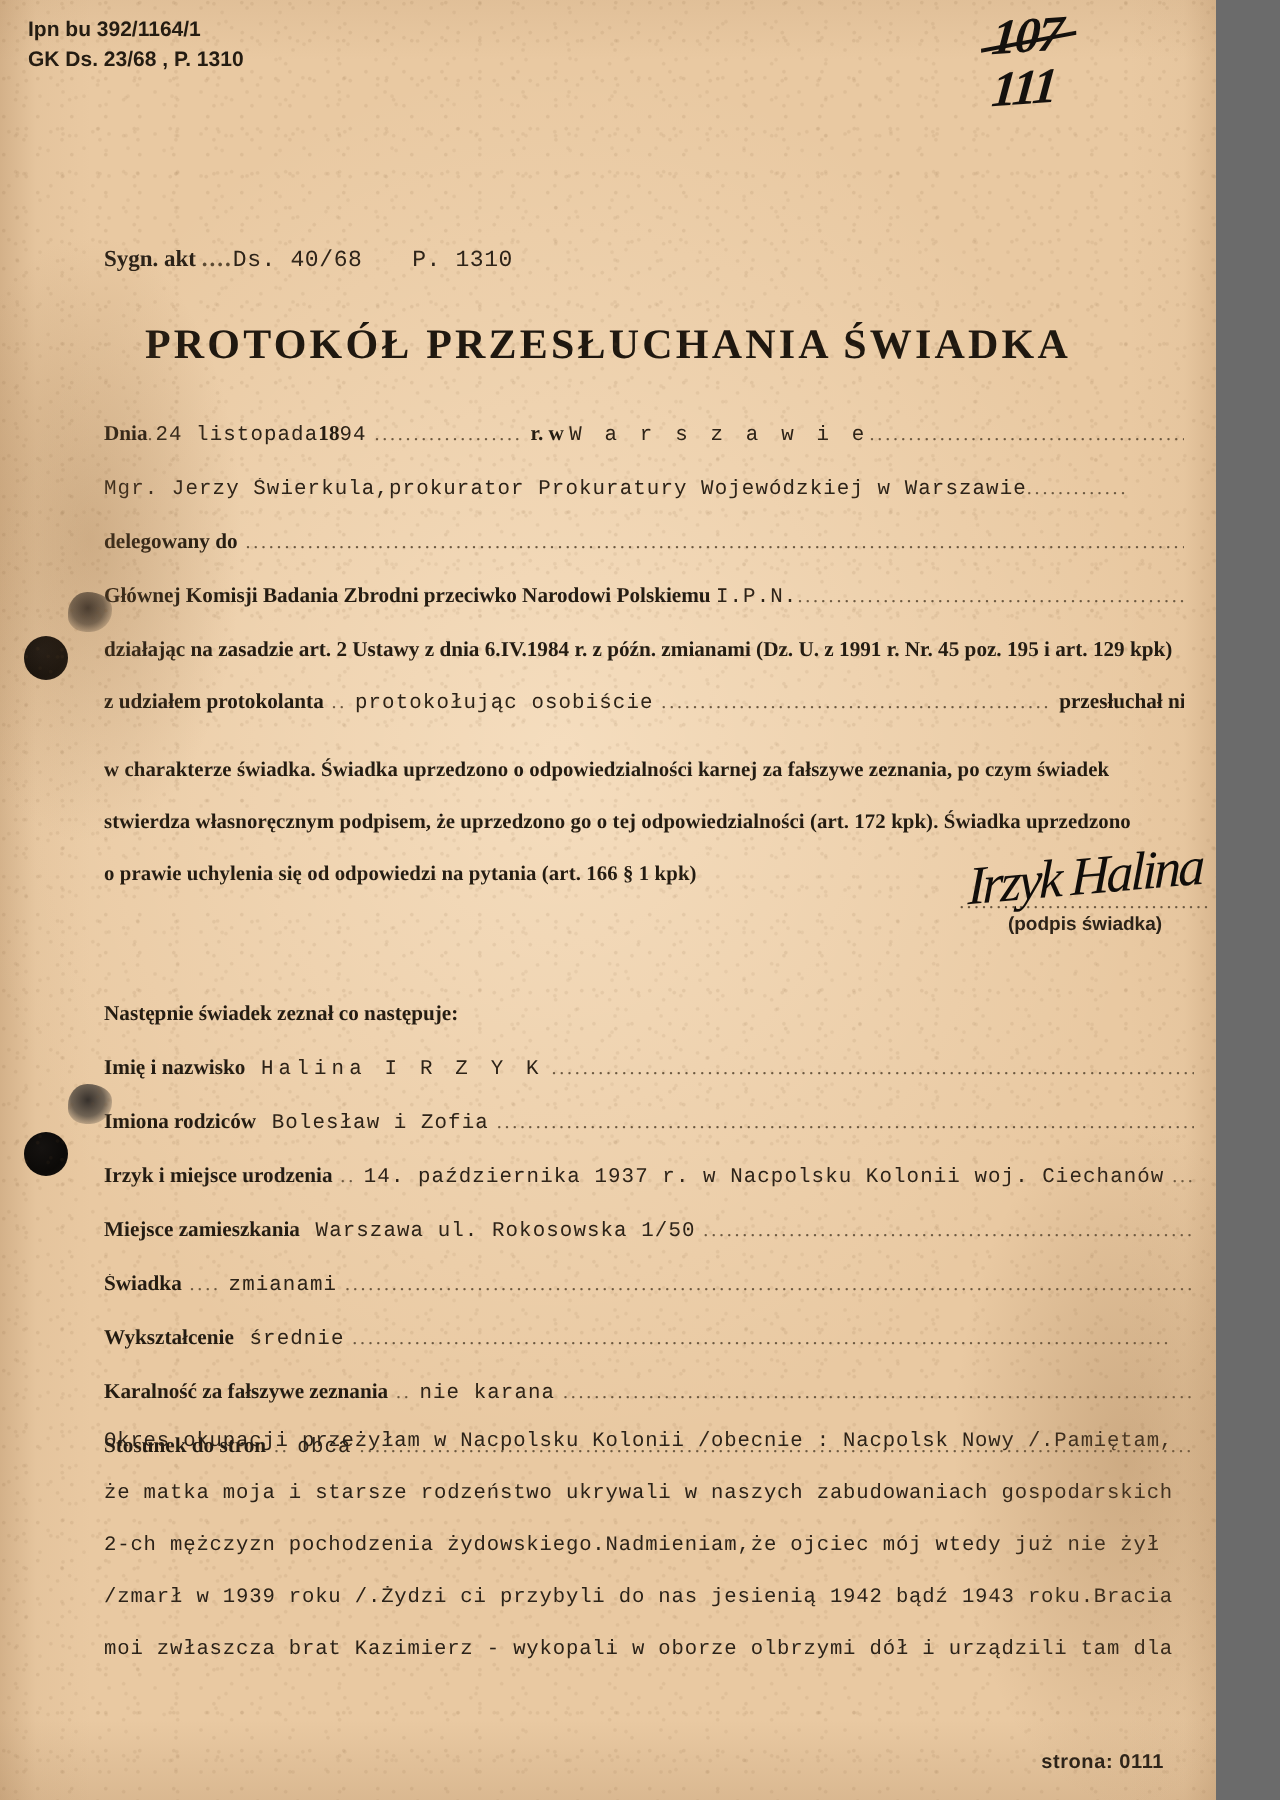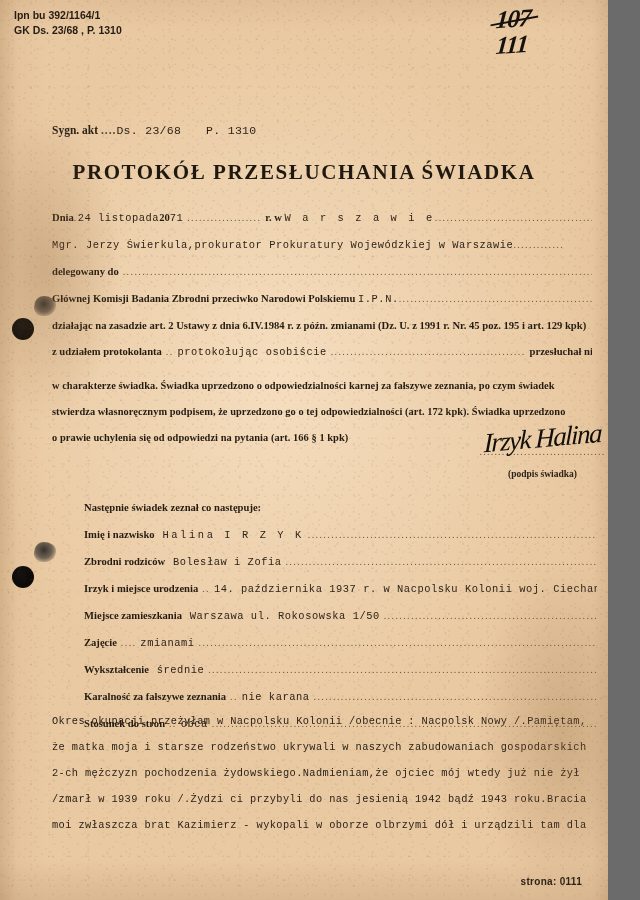--- a/index.html
+++ b/index.html
@@ -168,30 +168,30 @@
     white-space: nowrap;
     line-height: 28px;
   }
   #sigline {
     margin-top: -6px;
     color: #6b5840;
     font-size: 10px;
     letter-spacing: 1.2px;
   }
   #sigcaption {
-    font-family: Liberation Serif, serif;
+    font-family: Liberation Sans, sans-serif;
     font-size: 9.5px;
     font-weight: bold;
     color: #2b2218;
-    margin-top: 12px;
+    margin-top: 0px;
   }
 
   
   #witness { left: 52px; top: 502px; width: 545px; }
-  #witness .frow { height: 27px; margin-left: 32px; }
+  #witness .frow { height: 27px; }
 
   
   #testimony { left: 52px; top: 715px; width: 552px; }
   .tline {
     height: 26px;
     font-family: "Liberation Mono", monospace;
     font-size: 10.3px;
     letter-spacing: 0.42px;
     color: #2b2218;
     white-space: nowrap;
@@ -233,30 +233,30 @@
   </div>
 
   <div class="abs" id="pagenums">
     <div><span class="handnum struck">107</span></div>
     <div><span class="handnum">111</span></div>
   </div>
 
 
   <div class="abs" id="sygn">
     <span>Sygn. akt</span>
-    <span class="dots-inline">....</span><span class="typed">Ds. 23/68</span>
+    <span class="dots-inline">....</span><span class="typed">Ds. 40/68</span>
     <span style="display:inline-block;width:22px"></span><span class="typed">P. 1310</span>
   </div>
 
   <div class="abs" id="title">PROTOKÓŁ PRZESŁUCHANIA ŚWIADKA</div>
 
   <div class="abs" id="form">
 
     <div class="frow">
-      <span class="lbl">Dnia</span><span class="dots">.</span><span class="typed">24 listopada</span><span class="lbl">20</span><span class="typed">71</span><span class="dots">&nbsp;...................&nbsp;</span><span class="lbl">r. w</span>&nbsp;<span class="typed sp">W a r s z a w i e</span><span class="dots">...............................................</span>
+      <span class="lbl">Dnia</span><span class="dots">.</span><span class="typed">24 listopada</span><span class="lbl">18</span><span class="typed">94</span><span class="dots">&nbsp;...................&nbsp;</span><span class="lbl">r. w</span>&nbsp;<span class="typed sp">W a r s z a w i e</span><span class="dots">...............................................</span>
     </div>
 
     <div class="frow">
       <span class="typed">Mgr. Jerzy Świerkula,prokurator Prokuratury Wojewódzkiej w Warszawie</span><span class="dots">.............</span>
     </div>
 
     <div class="frow">
       <span class="lbl">delegowany do</span><span class="dots">&nbsp;.....................................................................................................................................</span>
     </div>
 
@@ -287,30 +287,30 @@
 
   <div class="abs" id="witness">
     <div class="frow">
       <span class="lbl">Następnie świadek zeznał co następuje:</span>
     </div>
 
     <div class="frow">
       <span class="lbl">Imię i nazwisko</span><span class="dots">&nbsp;&nbsp;</span><span class="typed sp">Halina  I R Z Y K</span><span class="dots">&nbsp;.......................................................................................</span>
     </div>
     <div class="frow">
-      <span class="lbl">Zbrodni rodziców</span><span class="dots">&nbsp;&nbsp;</span><span class="typed">Bolesław i Zofia</span><span class="dots">&nbsp;...........................................................................................................</span>
+      <span class="lbl">Imiona rodziców</span><span class="dots">&nbsp;&nbsp;</span><span class="typed">Bolesław i Zofia</span><span class="dots">&nbsp;...........................................................................................................</span>
     </div>
     <div class="frow">
       <span class="lbl">Irzyk i miejsce urodzenia</span><span class="dots">&nbsp;..&nbsp;</span><span class="typed">14. października 1937 r. w Nacpolsku Kolonii woj. Ciechanów</span><span class="dots">&nbsp;....</span>
     </div>
     <div class="frow">
       <span class="lbl">Miejsce zamieszkania</span><span class="dots">&nbsp;&nbsp;</span><span class="typed">Warszawa ul. Rokosowska 1/50</span><span class="dots">&nbsp;...........................................................................</span>
     </div>
     <div class="frow">
-      <span class="lbl">Zajęcie</span><span class="dots">&nbsp;....&nbsp;</span><span class="typed">zmianami</span><span class="dots">&nbsp;..................................................................................................................</span>
+      <span class="lbl">Świadka</span><span class="dots">&nbsp;....&nbsp;</span><span class="typed">zmianami</span><span class="dots">&nbsp;..................................................................................................................</span>
     </div>
     <div class="frow">
       <span class="lbl">Wykształcenie</span><span class="dots">&nbsp;&nbsp;</span><span class="typed">średnie</span><span class="dots">&nbsp;.........................................................................................................</span>
     </div>
     <div class="frow">
       <span class="lbl">Karalność za fałszywe zeznania</span><span class="dots">&nbsp;..&nbsp;</span><span class="typed">nie karana</span><span class="dots">&nbsp;..........................................................................................</span>
     </div>
     <div class="frow">
       <span class="lbl">Stosunek do stron</span><span class="dots">&nbsp;..&nbsp;</span><span class="typed">obca</span><span class="dots">&nbsp;...................................................................................................................</span>
     </div>

